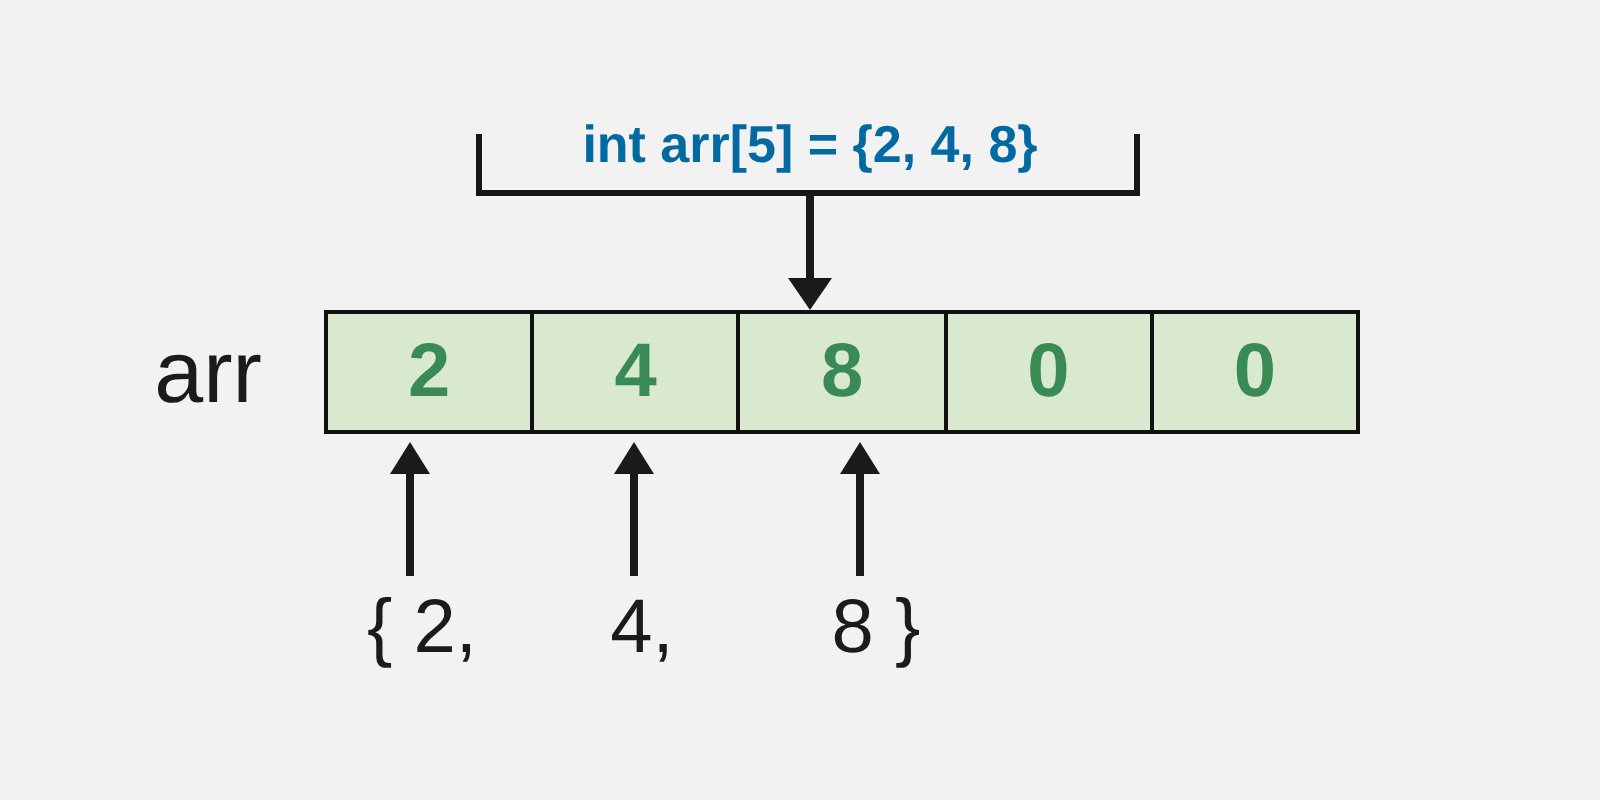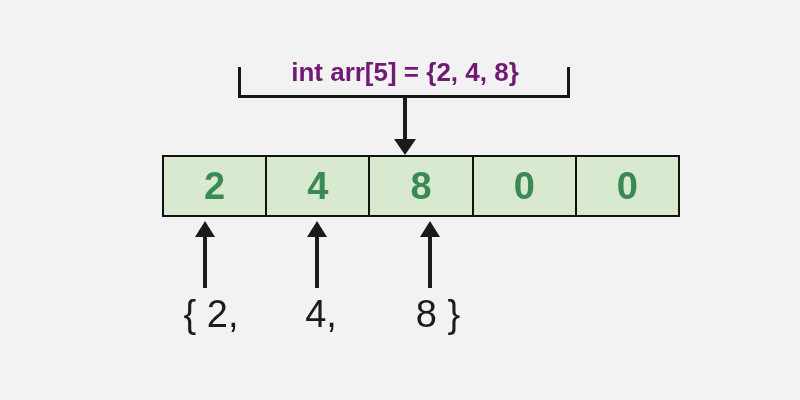--- a/index.html
+++ b/index.html
@@ -16,21 +16,21 @@
     width:332px;height:3px;background:#161616;
   }
   .bracket-tick{
     position:absolute;top:67px;width:3px;height:31px;background:#161616;
   }
   .bracket-tick.left{left:238px;}
   .bracket-tick.right{left:567px;}
   .declaration{
     position:absolute;left:240px;top:57px;width:330px;
     text-align:center;
-    font-size:26px;font-weight:bold;color:#701a75;
+    font-size:26px;font-weight:bold;color:#0369a1;
     letter-spacing:0px;
   }
   
   .arrow-shaft-v{position:absolute;width:4px;background:#1a1a1a;}
   .head-down{
     position:absolute;width:0;height:0;
     border-left:11px solid transparent;
     border-right:11px solid transparent;
     border-top:16px solid #1a1a1a;
   }
@@ -76,20 +76,21 @@
   <div class="bracket-tick left"></div>
   <div class="bracket-tick right"></div>
   <div class="bracket-h"></div>
   <div class="declaration">int arr[5] = {2, 4, 8}</div>
 
   <div>
     <div class="arrow-shaft-v" style="left:403px;top:97px;height:44px;"></div>
     <div class="head-down" style="left:394px;top:139px;"></div>
   </div>
 
+  <div class="arr-label">arr</div>
 
   <div class="array">
     <div class="cell">2</div>
     <div class="cell">4</div>
     <div class="cell">8</div>
     <div class="cell">0</div>
     <div class="cell">0</div>
   </div>
 
   <div>

